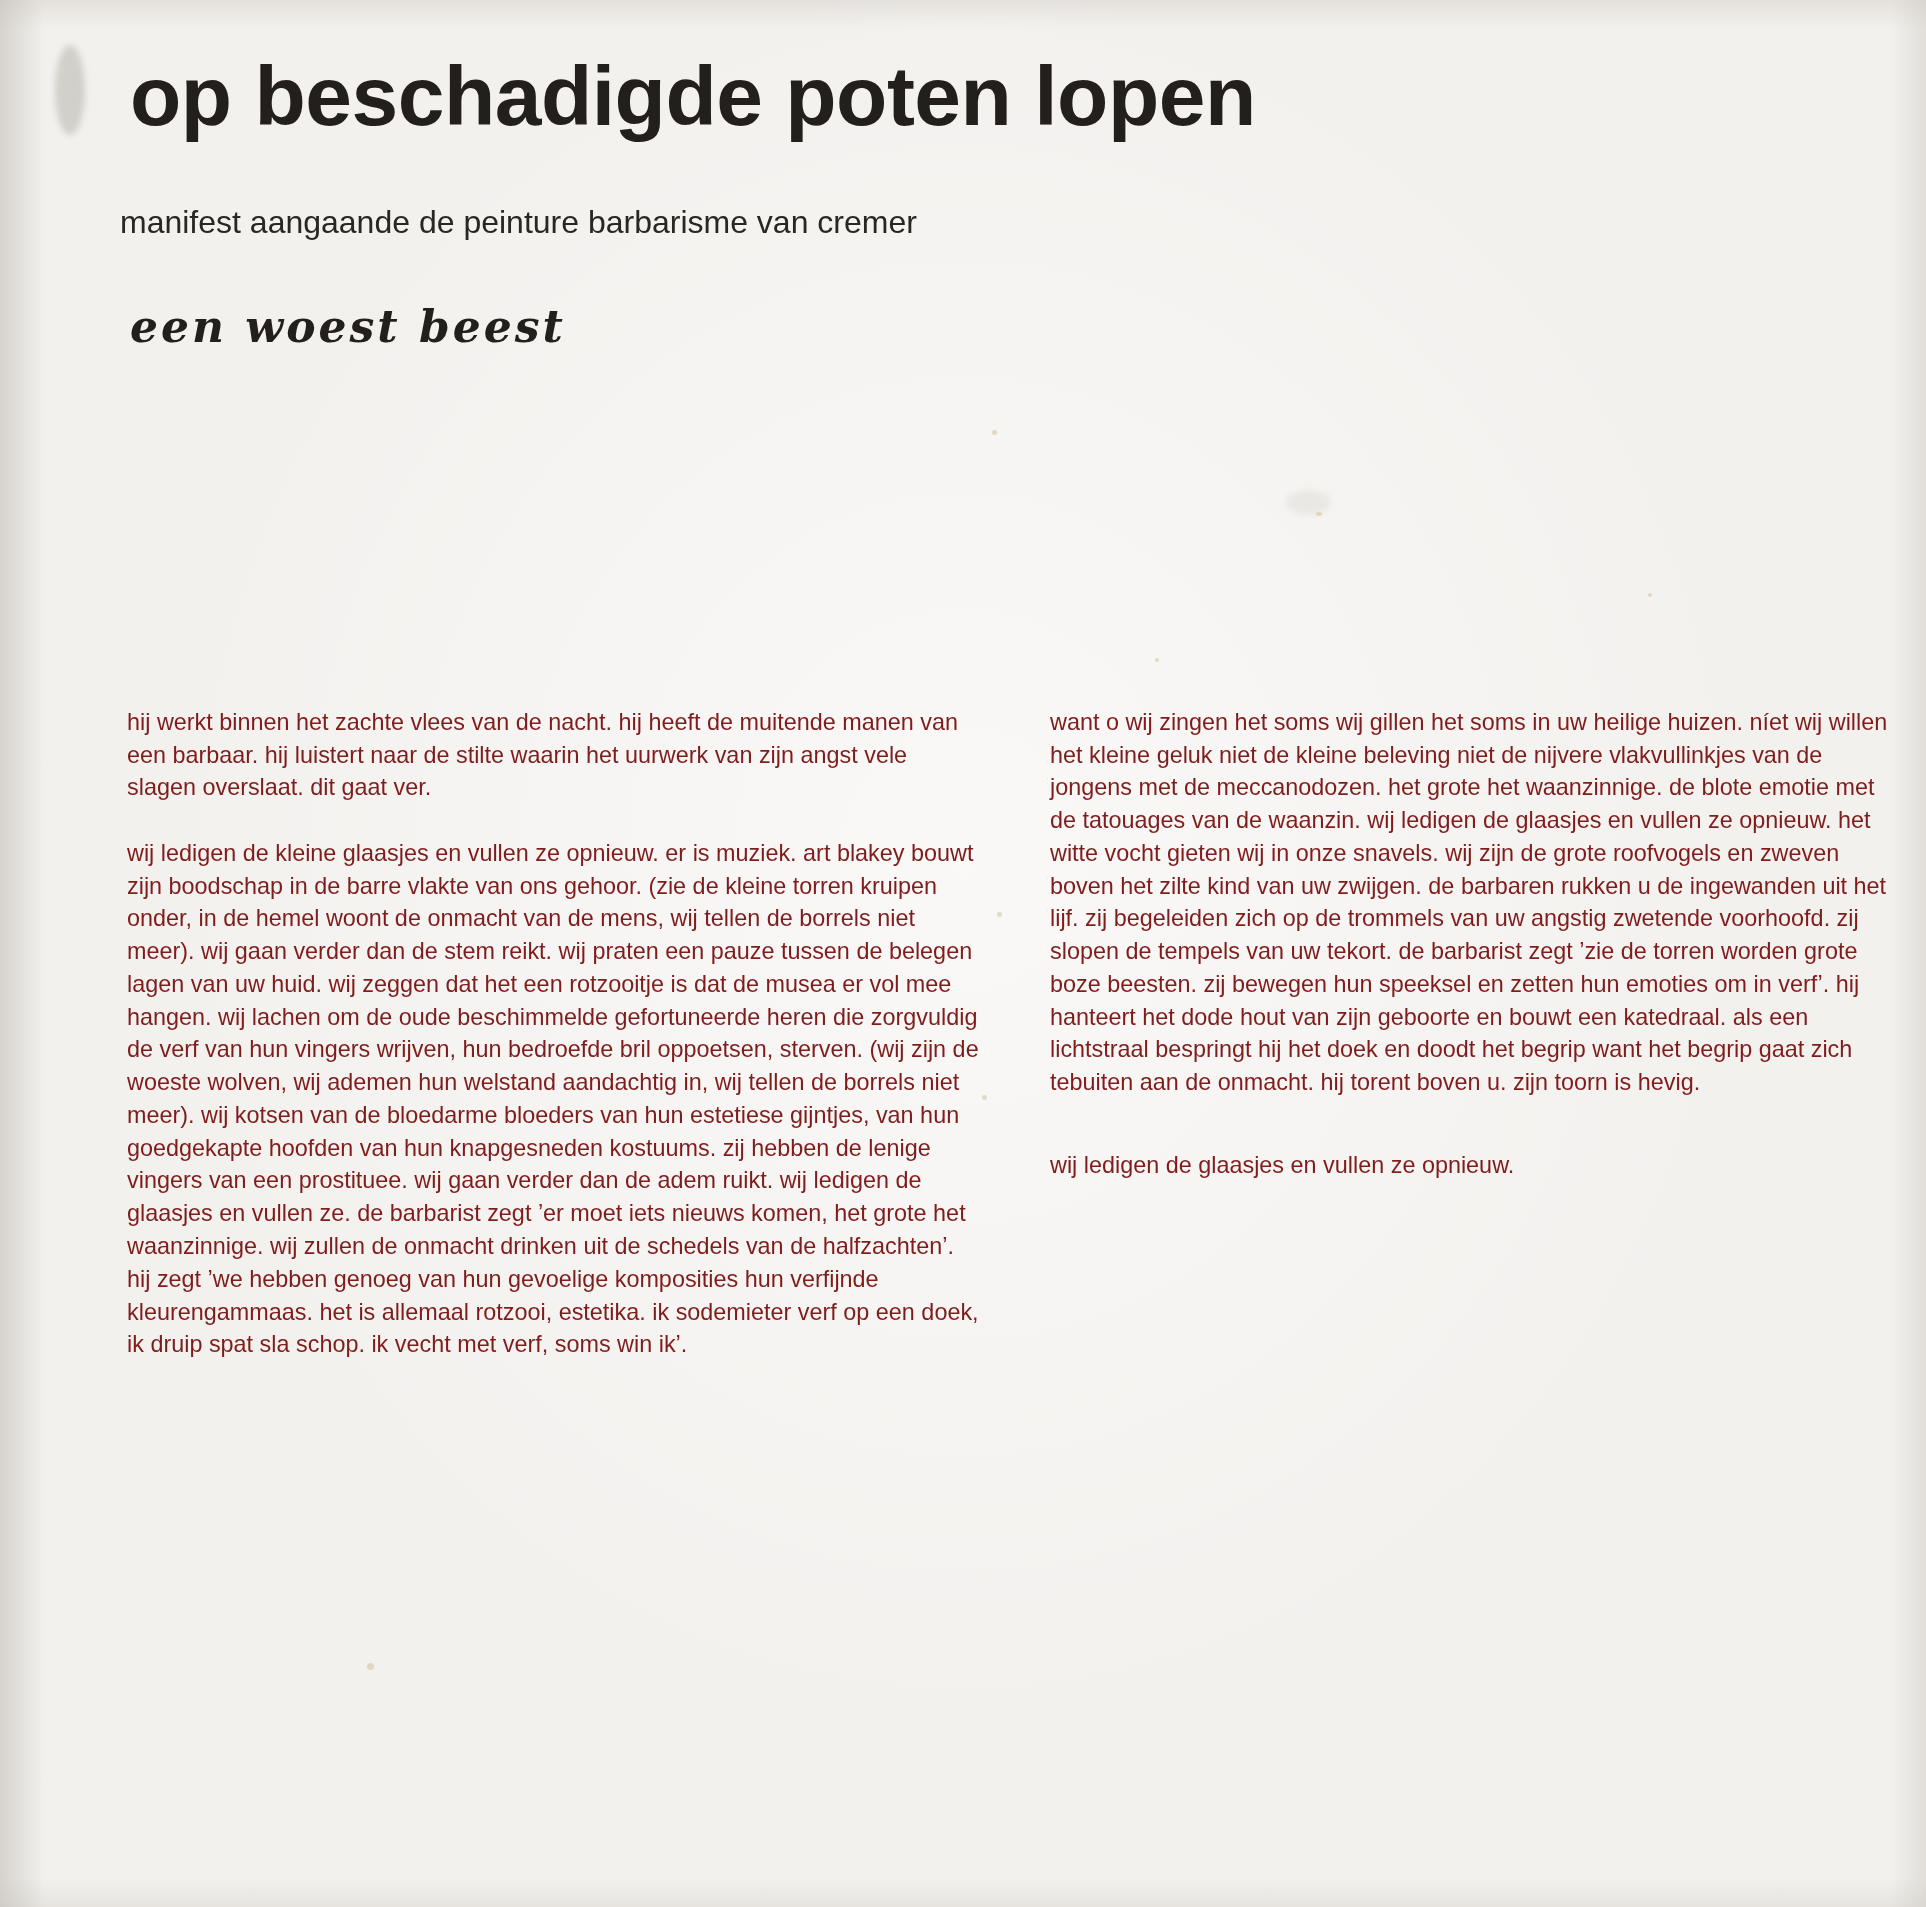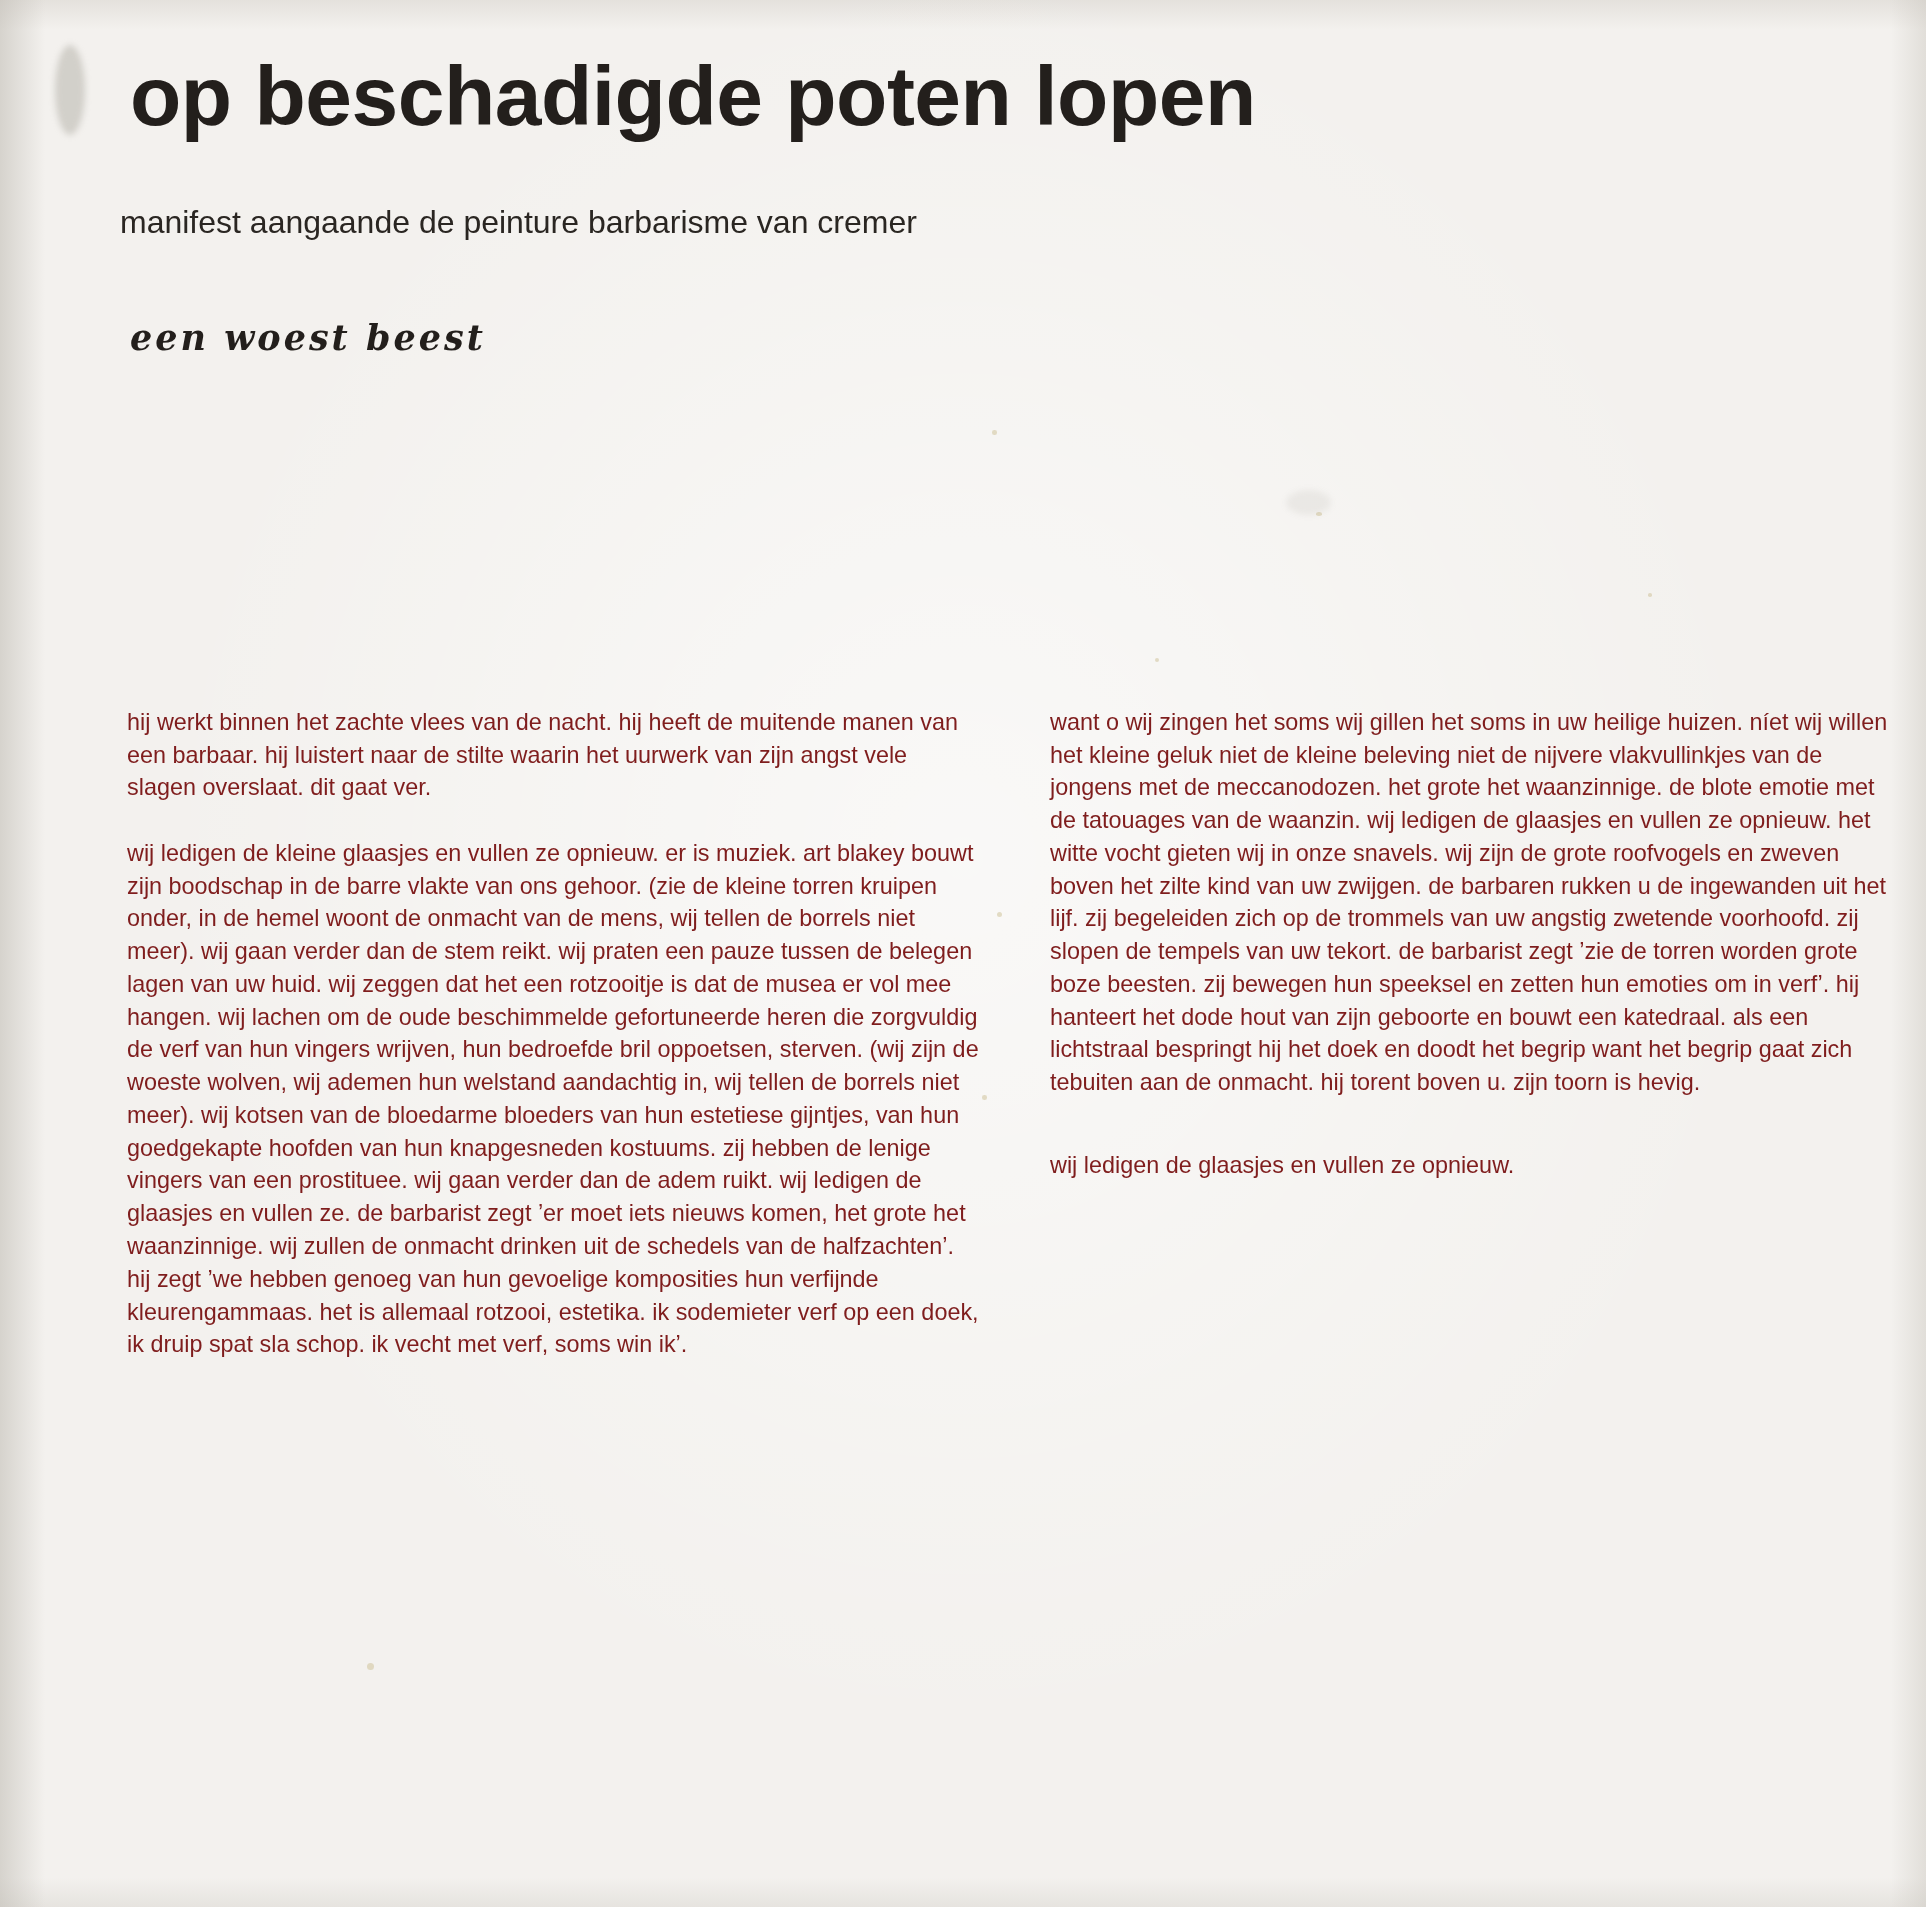--- a/index.html
+++ b/index.html
@@ -67,25 +67,24 @@
     line-height: 1.1;
     white-space: nowrap;
   }
   .script-line {
     position: absolute;
     left: 130px;
     top: 301px;
     font-family: "DejaVu Serif", serif;
     font-style: italic;
     font-weight: 700;
-    font-size: 35px;
+    font-size: 44px;
     letter-spacing: 3px;
     color: #231f1c;
     white-space: nowrap;
-    margin-top: 16px;
   }
 
   .columns {
     position: absolute;
     left: 0;
     top: 673px;
     width: 100%;
     height: 955px;
   }
   .col {

